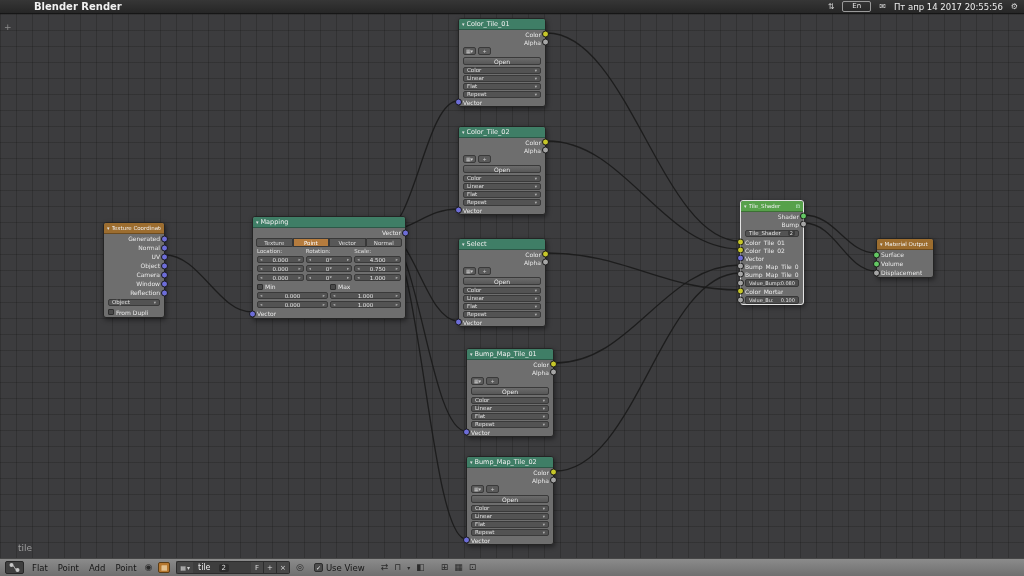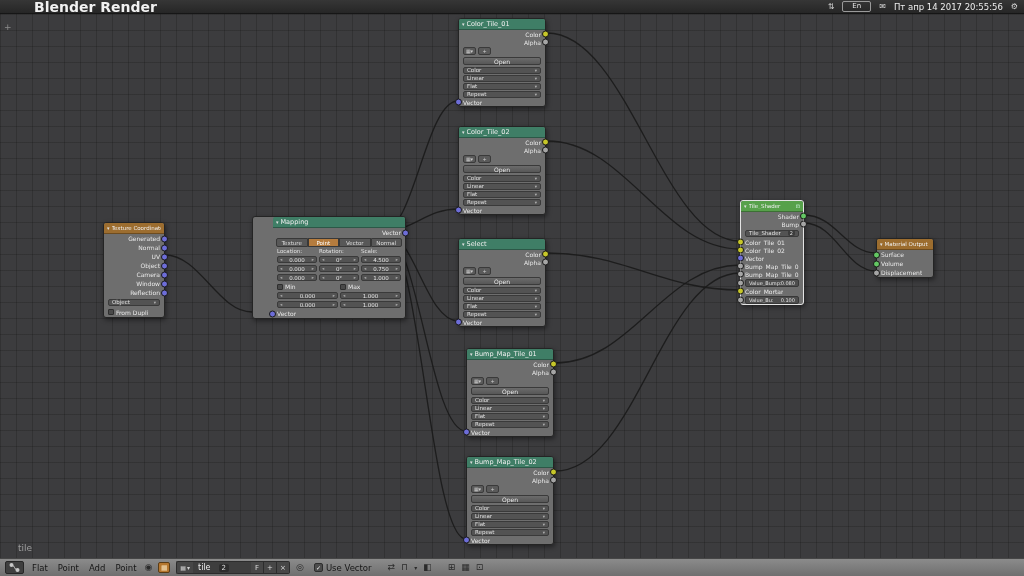--- a/index.html
+++ b/index.html
@@ -1,21 +1,21 @@
 <!DOCTYPE html>
 <html><head>
 <meta charset="utf-8">
 <style>
 *{box-sizing:border-box;}
 body{margin:0;font-family:"DejaVu Sans",sans-serif;background:#222;}
 .screen{position:relative;width:1024px;height:576px;overflow:hidden;background:#3b3b3d;}
 
 
 .topbar{position:absolute;top:0;left:0;right:0;height:14px;background:linear-gradient(#363636,#262626);border-bottom:1px solid #161616;display:flex;align-items:center;padding:0 6px;z-index:20;}
-.tb-title{font-weight:bold;font-size:14px;color:#f1f1f1;margin-left:28px;white-space:nowrap;}
+.tb-title{font-weight:bold;font-size:10px;color:#f1f1f1;margin-left:28px;white-space:nowrap;}
 .tb-right{margin-left:auto;display:flex;align-items:center;gap:8px;color:#dcdcdc;}
 .tray-ic{font-size:8px;color:#d5d5d5;line-height:12px;}
 .tray-kb{font-size:7px;border:1px solid #9a9a9a;border-radius:2px;padding:0 9px;line-height:9px;color:#e5e5e5;}
 .tb-clock{font-size:8.5px;color:#eee;white-space:nowrap;}
 
 
 .editor{position:absolute;top:14px;left:0;right:0;bottom:18px;background-color:#3c3c3e;
 background-image:linear-gradient(rgba(15,15,15,.22) 1px,transparent 1px),linear-gradient(90deg,rgba(15,15,15,.22) 1px,transparent 1px);
 background-size:16px 16px;}
 .noodles{position:absolute;top:-14px;left:0;width:1024px;height:576px;pointer-events:none;z-index:1;}
@@ -159,21 +159,21 @@
           </div>
         </div>
       <div class="row r10">
           <span class="cbrow">
             <span class="cb"></span>
             <span class="lab">From Dupli</span>
           </span>
         </div>
     </div>
 
-    <div class="node" style="left:252px;top:202px;width:154px;padding-left:20px;">
+    <div class="node" style="left:252px;top:202px;width:154px;">
       <div class="nhead h-teal">
         <span class="tri">▾</span>
         <span class="ntitle">Mapping</span>
       </div>
       <div class="row r9 tr">
           <span class="lab">Vector</span>
           <span class="sock out c-vec"></span>
         </div>
       <div class="row r10 segs" style="padding:0 3px;">
         <span class="seg">Texture</span>
@@ -630,21 +630,21 @@
           <span>tile</span>
           <span class="db-users">2</span>
         </span>
       <span class="db-btn">F</span>
       <span class="db-btn">+</span>
       <span class="db-btn last">×</span>
     </span>
     <span class="hic">◎</span>
     <span class="usenodes">
       <span class="cbx">✓</span>
-      <span>Use Vector</span>
+      <span>Use View</span>
     </span>
     <span class="hic gap1">⇄</span>
     <span class="hic">⊓</span>
     <span class="hic" style="font-size:6px;">▾</span>
     <span class="hic">◧</span>
     <span class="hic gap1">⊞</span>
     <span class="hic">▦</span>
     <span class="hic">⊡</span>
   </div>
 

